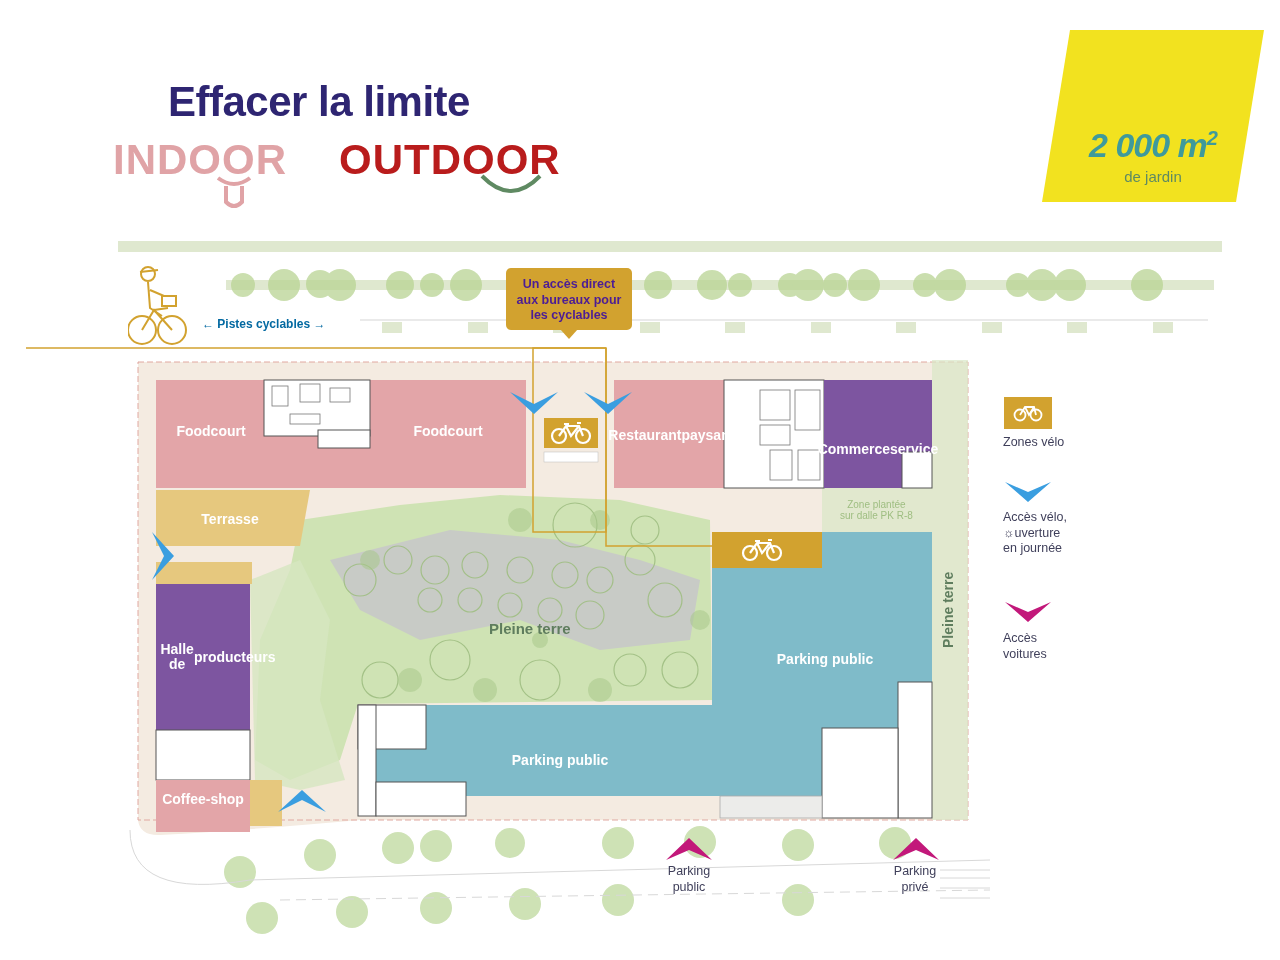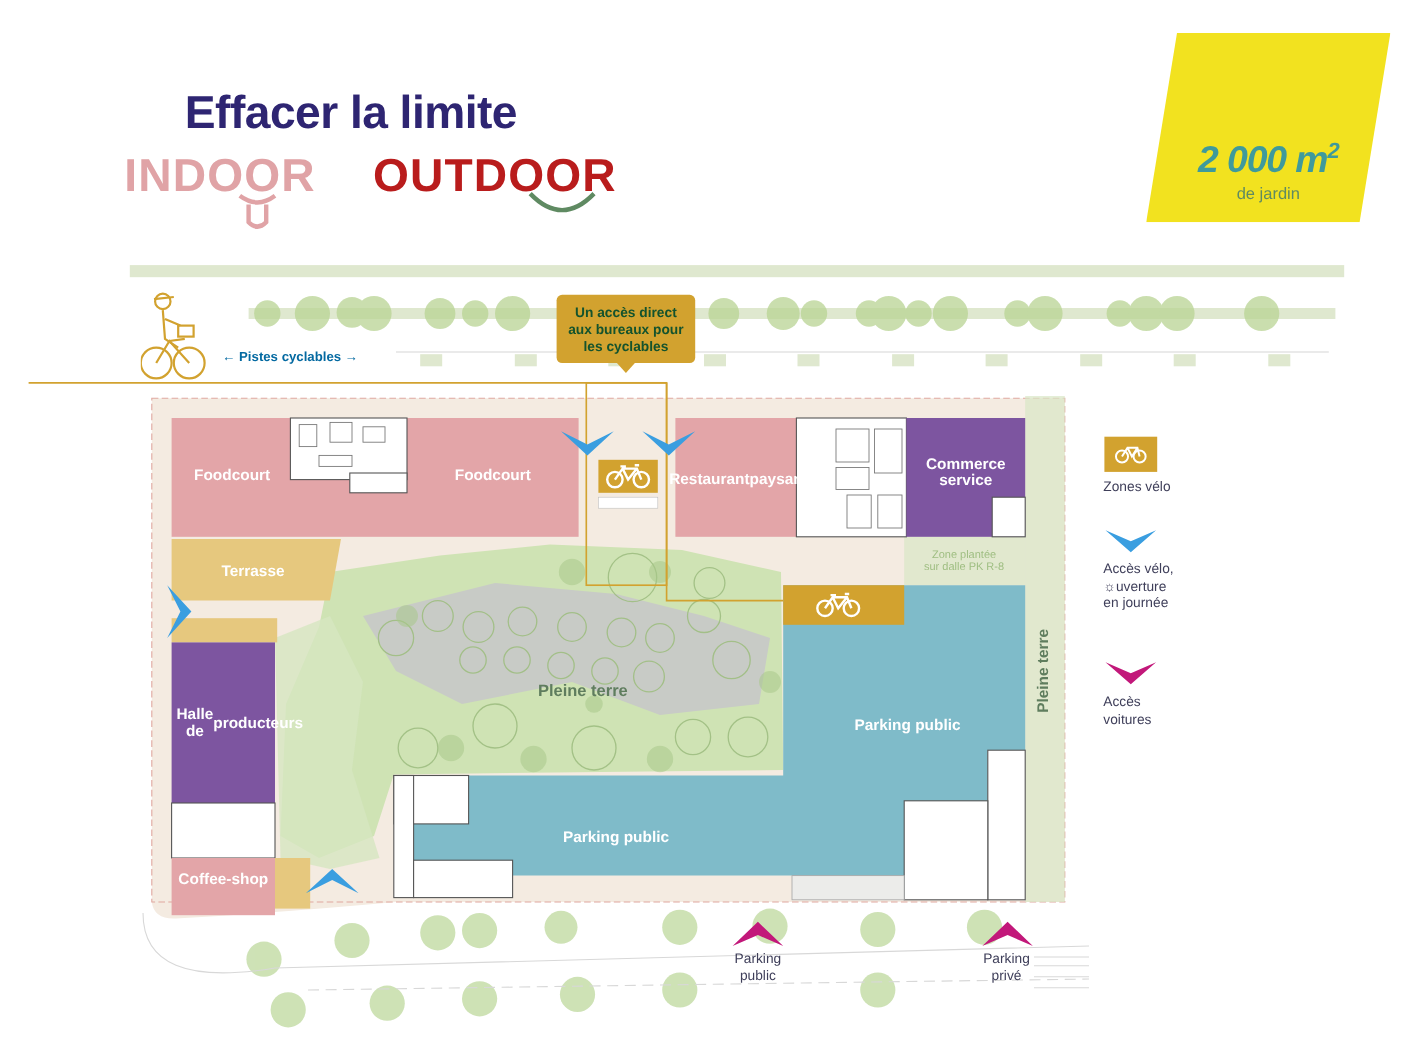--- a/index.html
+++ b/index.html
@@ -18,21 +18,21 @@
   .garden-value { position: absolute; left: 0; width: 222px; top: 124px; text-align: center; font-size: 34px; font-weight: 700; font-style: italic; color: #3f9a9b; letter-spacing: -1px; }
   .garden-value sup { font-size: 20px; }
   .garden-label { position: absolute; left: 0; width: 222px; top: 167px; text-align: center; font-size: 15px; color: #5f8a62; }
 
   
   .plan { left: 0; top: 0; width: 1280px; height: 960px; }
 
   .label-white { color: #ffffff; font-weight: 700; font-size: 14px; text-align: center; line-height: 1.05; display: flex; align-items: center; justify-content: center; }
   .label-green { color: #5f7d5e; font-weight: 700; font-size: 15px; }
 
-  .callout { left: 506px; top: 268px; width: 126px; height: 62px; background: #d2a22f; border-radius: 5px; color: #14532d; font-weight: 700; font-size: 12.5px; text-align: center; line-height: 1.25; padding-top: 9px; }
+  .callout { left: 506px; top: 268px; width: 126px; height: 62px; background: #d2a22f; border-radius: 5px; color: #4c1d95; font-weight: 700; font-size: 12.5px; text-align: center; line-height: 1.25; padding-top: 9px; }
   .callout::after { content: ""; position: absolute; left: 54px; bottom: -9px; border-left: 9px solid transparent; border-right: 9px solid transparent; border-top: 10px solid #d2a22f; }
 
   .bike-paths { left: 202px; top: 317px; font-size: 12px; font-weight: 700; color: #0369a1; }
 
   .legend-item { position: absolute; left: 1003px; font-size: 12.5px; color: #3f3f5a; line-height: 1.25; }
 
   .bottom-label { position: absolute; font-size: 12.5px; color: #3f3f5a; text-align: center; line-height: 1.25; }
 </style>
 </head>
 <body>
@@ -237,21 +237,21 @@
   <div>aux bureaux pour</div>
   <div>les cyclables</div>
 </div>
 
 <div class="abs label-white" style="left:156px;top:420px;width:110px;height:22px">Foodcourt</div>
 <div class="abs label-white" style="left:370px;top:420px;width:156px;height:22px">Foodcourt</div>
 <div class="abs label-white" style="left:614px;top:420px;width:110px;height:30px;flex-direction:row">
   <span>Restaurant</span>
   <span>paysan</span>
 </div>
-<div class="abs label-white" style="left:824px;top:414px;width:108px;height:30px;flex-direction:column">
+<div class="abs label-white" style="left:824px;top:434px;width:108px;height:30px;">
   <span>Commerce</span>
   <span>service</span>
 </div>
 <div class="abs label-white" style="left:156px;top:508px;width:148px;height:22px">Terrasse</div>
 <div class="abs label-white" style="left:171px;top:642px;width:94px;height:30px;flex-direction:row">
   <span>Halle de</span>
   <span>producteurs</span>
 </div>
 <div class="abs label-white" style="left:156px;top:788px;width:94px;height:22px">Coffee-shop</div>
 <div class="abs label-white" style="left:712px;top:648px;width:226px;height:22px">Parking public</div>

